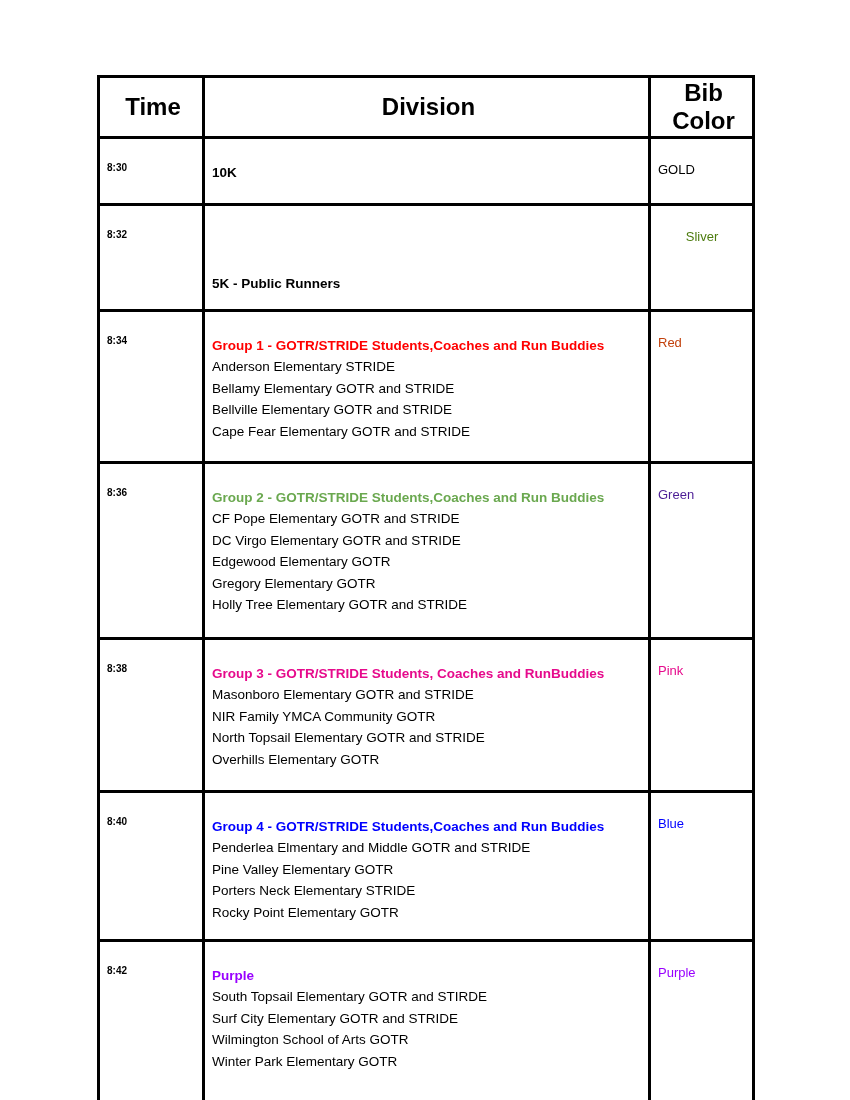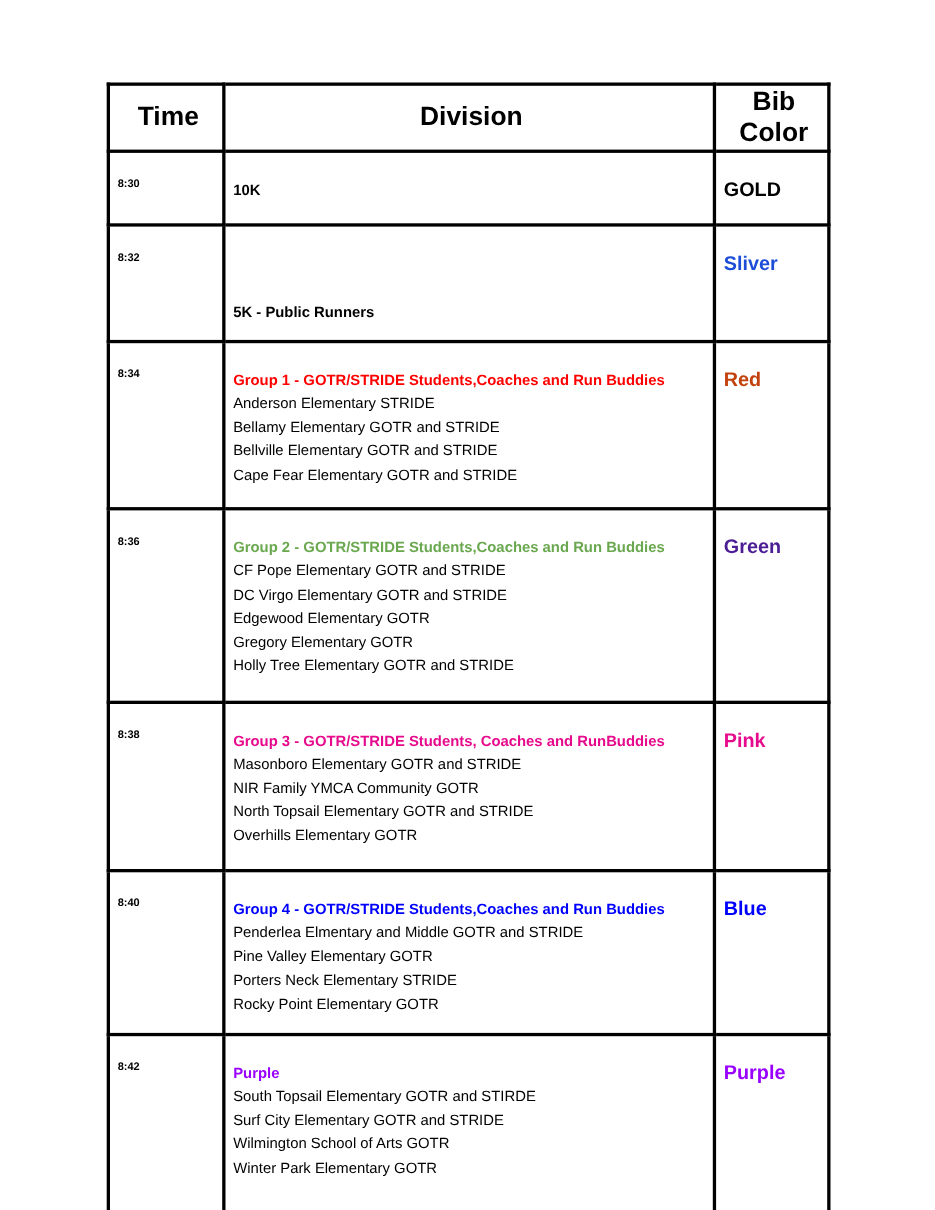--- a/index.html
+++ b/index.html
@@ -41,22 +41,22 @@
   }
   table.schedule td {
     vertical-align: top;
     padding: 23px 6px 14px 7px;
   }
   td.time-cell {
     font-weight: bold;
     font-size: 10px;
   }
   td.bib-cell {
-    font-weight: bold;
-    font-size: 18px;
+    font-weight: normal;
+    font-size: 13px;
   }
   td.division-cell {
     font-size: 13.5px;
   }
   .division-title {
     font-weight: bold;
     line-height: 21.5px;
   }
   .division-item {
     font-weight: normal;
@@ -95,21 +95,21 @@
           <td class="division-cell">
             <div class="division-title" style="color: rgb(0, 0, 0);">10K</div>
           </td>
           <td class="bib-cell" style="color: rgb(0, 0, 0);">GOLD</td>
         </tr>
         <tr>
           <td class="time-cell">8:32</td>
           <td class="division-cell">
             <div class="division-title" style="color: rgb(0, 0, 0); margin-top: 44px;">5K - Public Runners</div>
           </td>
-          <td class="bib-cell" style="color: #1d4ed8;">Sliver</td>
+          <td class="bib-cell" style="color: #4d7c0f; text-align: center;">Sliver</td>
         </tr>
         <tr>
           <td class="time-cell">8:34</td>
           <td class="division-cell">
             <div class="division-title" style="color: rgb(255, 0, 0);">Group 1 - GOTR/STRIDE Students,Coaches and Run Buddies</div>
             <div class="division-item">Anderson Elementary STRIDE</div>
             <div class="division-item">Bellamy Elementary GOTR and STRIDE</div>
             <div class="division-item">Bellville Elementary GOTR and STRIDE</div>
             <div class="division-item">Cape Fear Elementary GOTR and STRIDE</div>
           </td>

